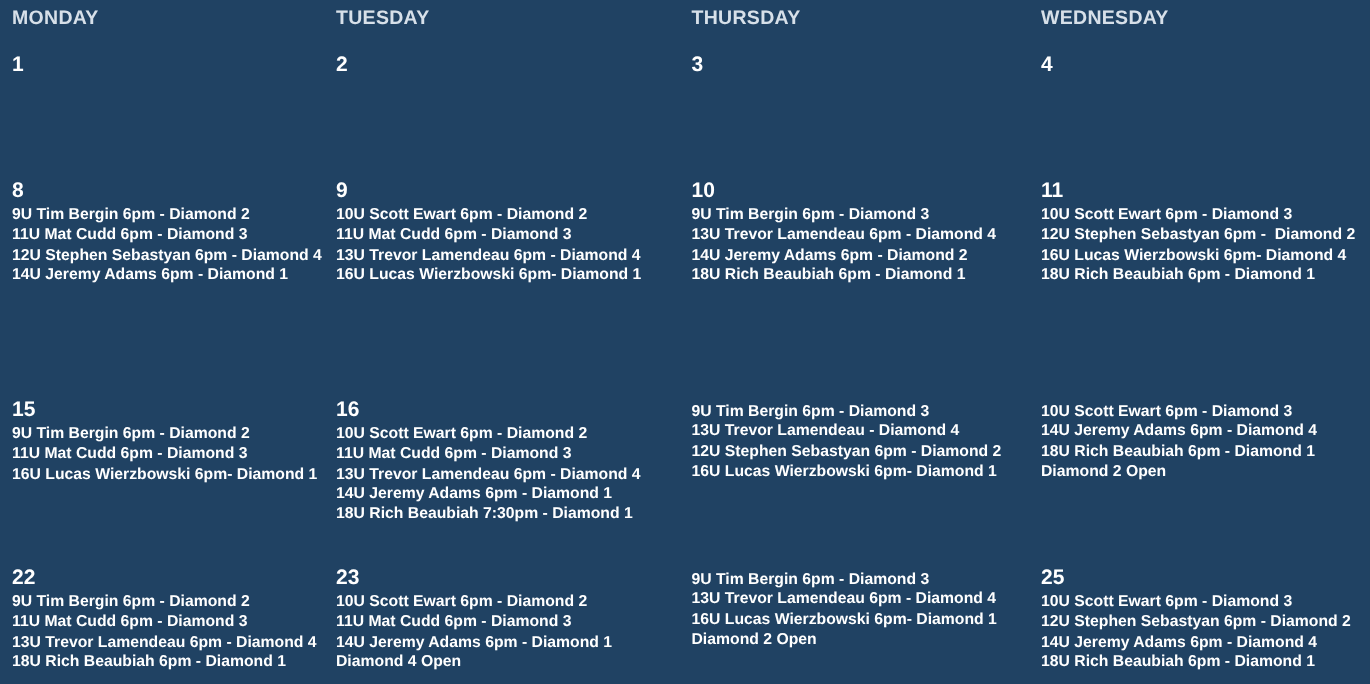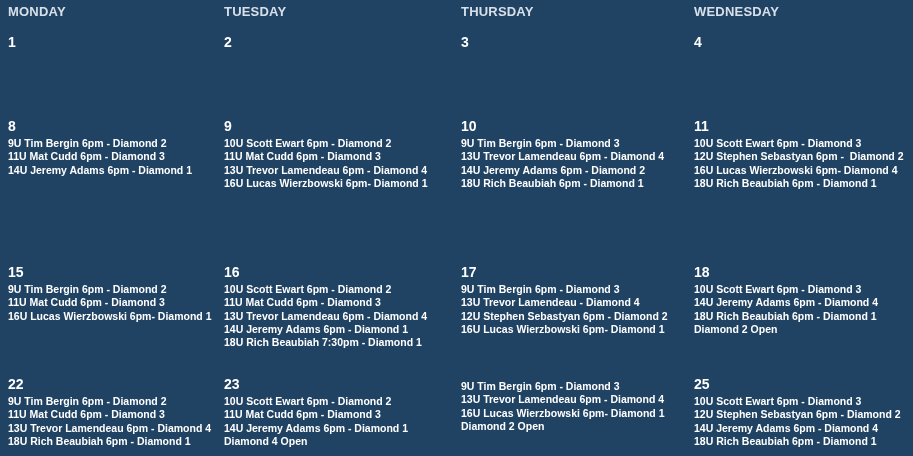--- a/index.html
+++ b/index.html
@@ -61,20 +61,21 @@
   </div>
   <div class="cell">
     <div class="date">4</div>
   </div>
 
   <div class="cell">
     <div class="date">8</div>
     <div class="events">
       <div class="event">9U Tim Bergin 6pm - Diamond 2</div>
       <div class="event">11U Mat Cudd 6pm - Diamond 3</div>
+      <div class="event">12U Stephen Sebastyan 6pm - Diamond 4</div>
       <div class="event">14U Jeremy Adams 6pm - Diamond 1</div>
     </div>
   </div>
   <div class="cell">
     <div class="date">9</div>
     <div class="events">
       <div class="event">10U Scott Ewart 6pm - Diamond 2</div>
       <div class="event">11U Mat Cudd 6pm - Diamond 3</div>
       <div class="event">13U Trevor Lamendeau 6pm - Diamond 4</div>
       <div class="event">16U Lucas Wierzbowski 6pm- Diamond 1</div>
@@ -111,30 +112,28 @@
     <div class="date">16</div>
     <div class="events">
       <div class="event">10U Scott Ewart 6pm - Diamond 2</div>
       <div class="event">11U Mat Cudd 6pm - Diamond 3</div>
       <div class="event">13U Trevor Lamendeau 6pm - Diamond 4</div>
       <div class="event">14U Jeremy Adams 6pm - Diamond 1</div>
       <div class="event">18U Rich Beaubiah 7:30pm - Diamond 1</div>
     </div>
   </div>
   <div class="cell">
-    <div class="date">17</div>
     <div class="events">
       <div class="event">9U Tim Bergin 6pm - Diamond 3</div>
       <div class="event">13U Trevor Lamendeau - Diamond 4</div>
       <div class="event">12U Stephen Sebastyan 6pm - Diamond 2</div>
       <div class="event">16U Lucas Wierzbowski 6pm- Diamond 1</div>
     </div>
   </div>
   <div class="cell">
-    <div class="date">18</div>
     <div class="events">
       <div class="event">10U Scott Ewart 6pm - Diamond 3</div>
       <div class="event">14U Jeremy Adams 6pm - Diamond 4</div>
       <div class="event">18U Rich Beaubiah 6pm - Diamond 1</div>
       <div class="event">Diamond 2 Open</div>
     </div>
   </div>
 
   <div class="cell">
     <div class="date">22</div>

